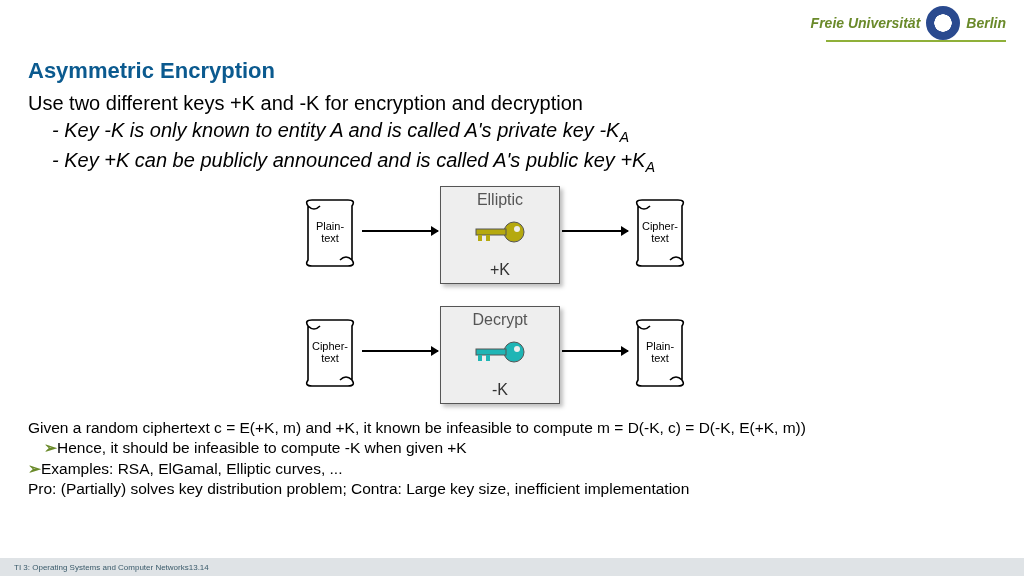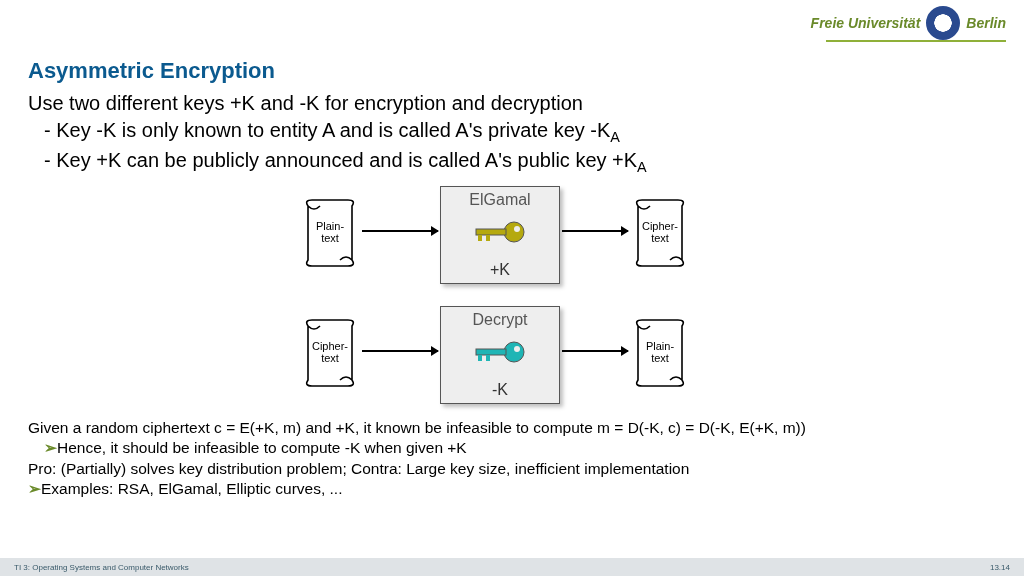--- a/index.html
+++ b/index.html
@@ -4,21 +4,21 @@
 <style>
   * { box-sizing: border-box; margin: 0; padding: 0; }
   html, body { width: 1024px; height: 576px; font-family: Arial, Helvetica, sans-serif; background: #fff; color: #000; position: relative; }
   .slide { width: 1024px; height: 576px; position: relative; padding-left: 40px; }
   .logo { position: absolute; top: 6px; right: 18px; display: flex; align-items: center; gap: 6px; }
   .logo-text-l, .logo-text-r { font-size: 14px; font-style: italic; color: #6a8a2a; font-weight: bold; }
   .logo-line { position: absolute; top: 40px; right: 18px; width: 180px; height: 2px; background: #8fb039; }
   .seal { width: 34px; height: 34px; border-radius: 50%; background: radial-gradient(circle at 50% 50%, #fff 0 40%, #2a4a8f 42% 100%); border: 2px solid #2a4a8f; }
   .title { position: absolute; top: 58px; left: 28px; font-size: 22px; font-weight: bold; color: #0b5a8f; text-align: right; }
   .intro { position: absolute; top: 90px; left: 28px; font-size: 20px; line-height: 1.35; }
-  .intro .sub { margin-left: 16px; }
+  .intro .sub { margin-left: 24px; font-style: italic; }
   .intro sub { font-size: 0.72em; vertical-align: sub; }
   .diagram { position: absolute; top: 180px; left: 0; width: 1024px; height: 230px; }
   .row { position: absolute; left: 0; width: 1024px; height: 110px; }
   .row1 { top: 0; }
   .row2 { top: 120px; }
   .scroll { position: absolute; width: 60px; height: 74px; top: 16px; }
   .scroll svg { width: 60px; height: 74px; display: block; }
   .scroll .lbl { position: absolute; top: 24px; left: 0; width: 60px; text-align: center; font-size: 11px; line-height: 1.1; }
   .scroll-left { left: 300px; }
   .scroll-right { left: 630px; }
@@ -26,21 +26,21 @@
   .box .btitle { font-size: 16px; color: #555; margin-top: 4px; }
   .box .bkey { font-size: 16px; color: #333; position: absolute; bottom: 4px; left: 0; width: 100%; }
   .keyicon { margin-top: 6px; }
   .arrow { position: absolute; top: 50px; height: 2px; background: #000; }
   .arrow::after { content: ""; position: absolute; right: -1px; top: -4px; border-left: 8px solid #000; border-top: 5px solid transparent; border-bottom: 5px solid transparent; }
   .arrowshort { top: 50px; }
   .a1 { left: 362px; width: 76px; }
   .a2 { left: 562px; width: 66px; }
   .body2 { position: absolute; top: 418px; left: 28px; right: 20px; font-size: 15.5px; line-height: 1.32; }
   .body2 .indent { margin-left: 16px; }
-  .footer { position: absolute; bottom: 0; left: 0; width: 1024px; height: 18px; background: #dfe3e6; color: #3a5a6a; font-size: 8px; display: flex; align-items: center; justify-content: space-between; padding: 0 14px; }
+  .footer { position: absolute; bottom: 0; left: 0; width: 1024px; height: 18px; background: #dfe3e6; color: #3a5a6a; font-size: 8px; display: flex; align-items: center; padding: 0 14px; }
   .chevron { color: #6a8a2a; font-weight: bold; }
 </style>
 </head>
 <body>
 <div class="slide">
 
 <div class="logo">
   <span class="logo-text-l">Freie Universität</span>
   <span class="seal"></span>
   <span class="logo-text-r">Berlin</span>
@@ -59,21 +59,21 @@
 
   <div class="row row1">
     <div class="scroll scroll-left">
       <svg viewBox="0 0 60 74">
             <path d="M8 10 Q4 4 12 4 L48 4 Q56 4 52 10 L52 64 Q56 70 48 70 L12 70 Q4 70 8 64 Z M8 10 Q14 16 20 10 M52 64 Q46 58 40 64" fill="#fff" stroke="#000" stroke-width="1.6"></path>
           </svg>
       <div class="lbl">Plain-<br>text</div>
     </div>
     <div class="arrow arrowshort a1"></div>
     <div class="box">
-      <div class="btitle">ElGamal</div>
+      <div class="btitle">Elliptic</div>
       <svg class="keyicon" width="60" height="34" viewBox="0 0 60 34">
         <circle cx="44" cy="17" r="10" stroke="#555" fill="#b5a90f"></circle>
         <circle cx="47" cy="14" r="3" fill="#eee"></circle>
         <rect x="6" y="14" width="30" height="6" stroke="#555" fill="#b5a90f"></rect>
         <rect x="8" y="20" width="4" height="6" fill="#b5a90f"></rect>
         <rect x="16" y="20" width="4" height="6" fill="#b5a90f"></rect>
       </svg>
       <div class="bkey">+K</div>
     </div>
     <div class="arrow arrowshort a2"></div>
@@ -111,22 +111,22 @@
           </svg>
       <div class="lbl">Plain-<br>text</div>
     </div>
   </div>
 
 </div>
 
 <div class="body2">
   <div>Given a random ciphertext c = E(+K, m) and +K, it known be infeasible to compute m = D(-K, c) = D(-K, E(+K, m))</div>
   <div class="indent"><span class="chevron">➢</span><span>Hence, it should be infeasible to compute -K when given +K</span></div>
+  <div><span class="chevron">➢</span><span>Examples: RSA, ElGamal, Elliptic curves, ...</span></div>
   <div>Pro: (Partially) solves key distribution problem; Contra: Large key size, inefficient implementation</div>
-  <div><span class="chevron">➢</span><span>Examples: RSA, ElGamal, Elliptic curves, ...</span></div>
 </div>
 
 <div class="footer">
   <span>TI 3: Operating Systems and Computer Networks</span>
   <span>13.14</span>
 </div>
 
 </div>
 
 </body></html>

